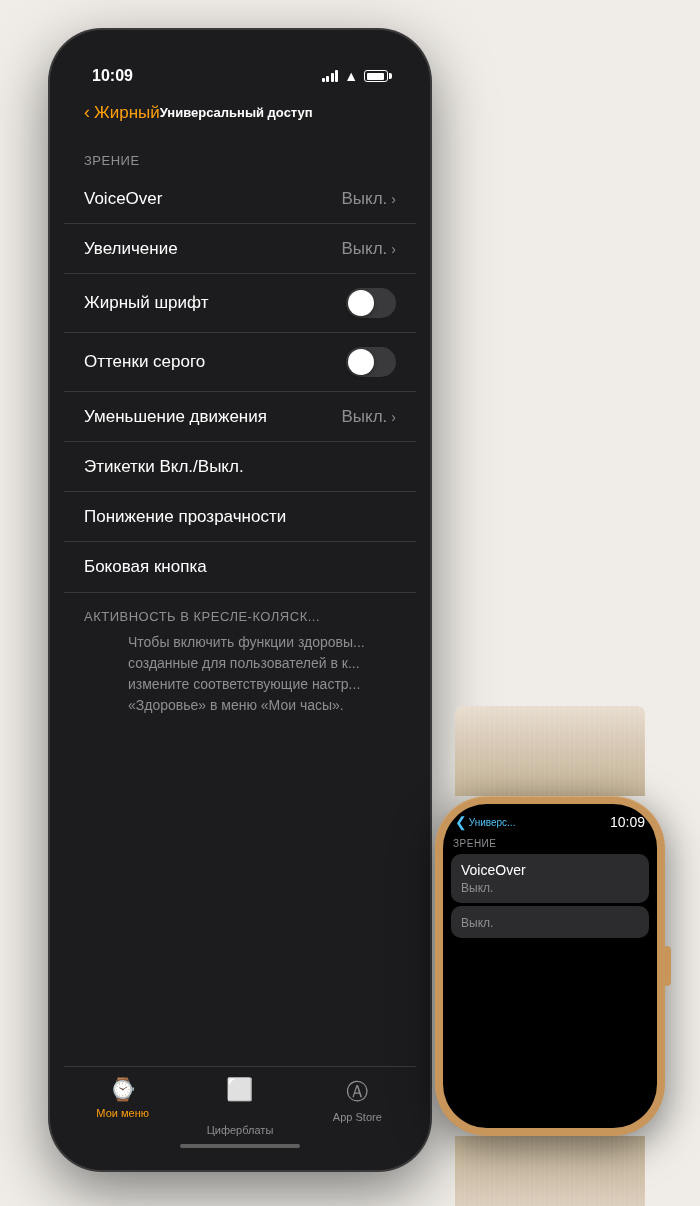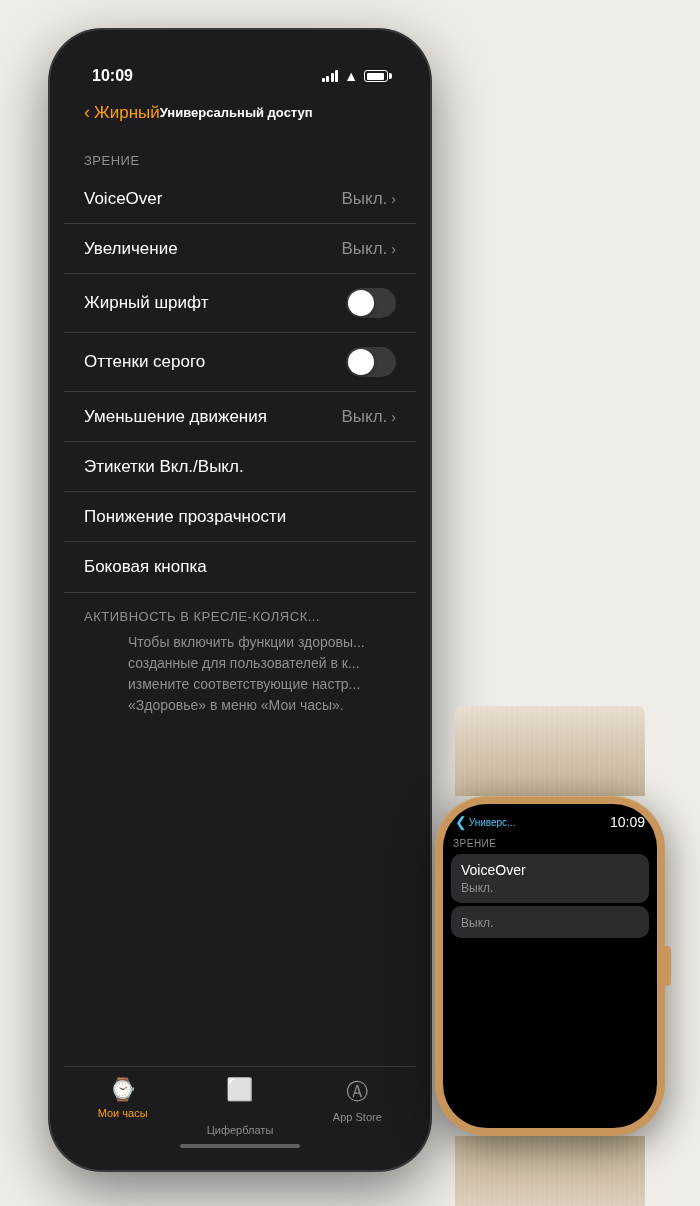--- a/index.html
+++ b/index.html
@@ -536,21 +536,21 @@
             созданные для пользователей в к...<br>
             измените соответствующие настр...<br>
             «Здоровье» в меню «Мои часы».
           </div>
         </div>
       </div>
 
       <div class="tab-bar">
         <div class="tab-item active">
           <span class="tab-icon" style="font-size:22px;">⌚</span>
-          <span class="tab-label">Мои часы</span>
+          <span class="tab-label">Мои меню</span>
         </div>
         <div class="tab-item">
           <span class="tab-icon" style="font-size:22px; color: #8e8e93;">⬜</span>
           <span class="tab-label" style="color:#8e8e93;margin-top:17px;">Циферблаты</span>
         </div>
         <div class="tab-item">
           <span class="tab-icon" style="font-size:22px; color: #8e8e93;">Ⓐ</span>
           <span class="tab-label" style="color:#8e8e93;">App Store</span>
         </div>
         <div class="home-indicator"></div>

